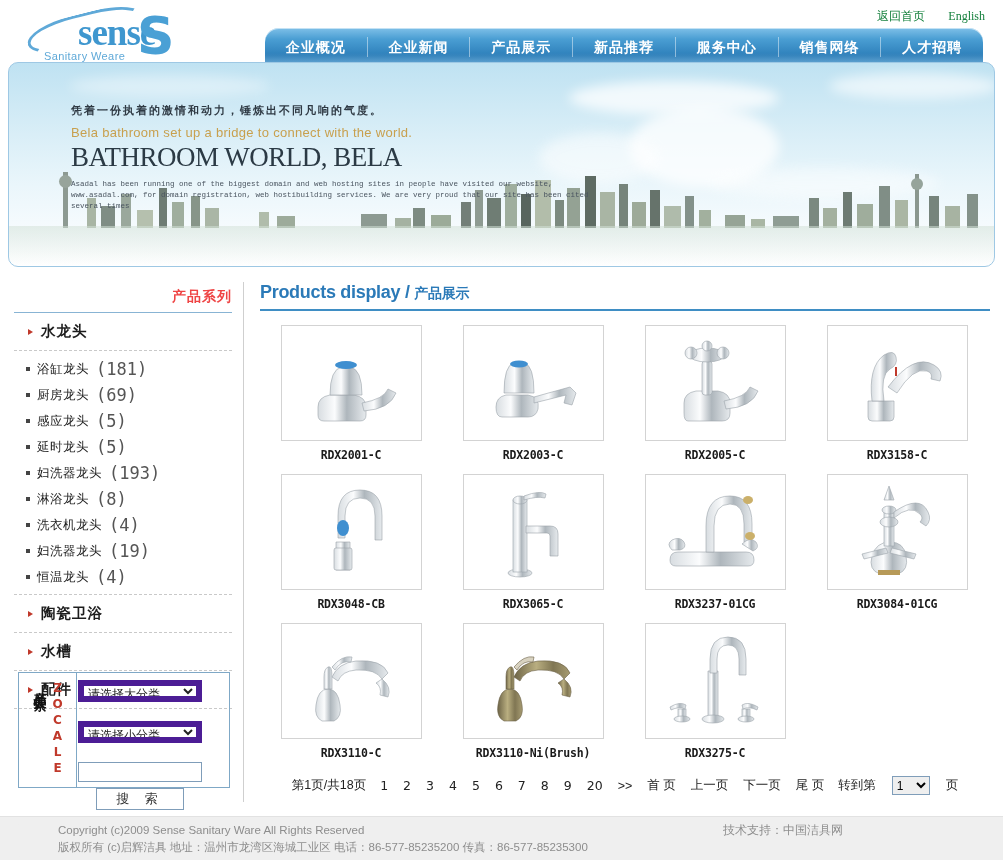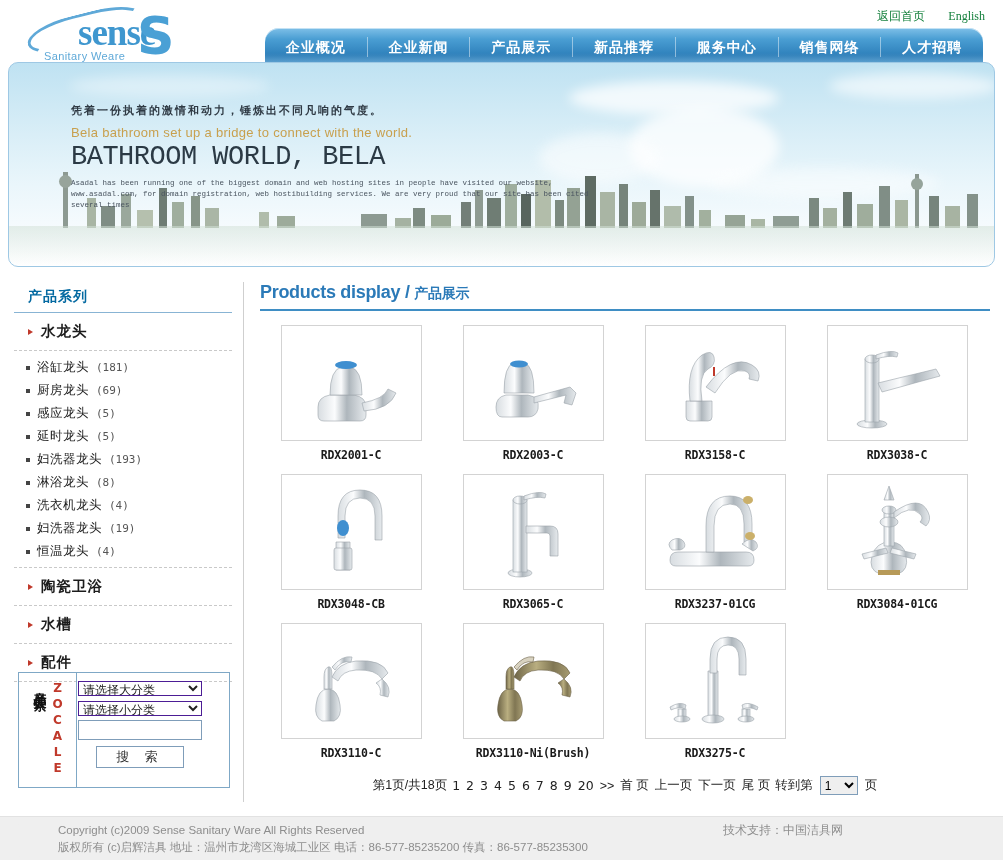--- a/index.html
+++ b/index.html
@@ -69,52 +69,52 @@
   .clouds { position:absolute; inset:0; }
   .cloud { position:absolute; background: rgba(255,255,255,.75); border-radius:50%; filter: blur(6px); }
   .skyline { position:absolute; left:0; right:0; bottom:38px; height:58px; }
   .bld { position:absolute; bottom:0; }
   .refl { position:absolute; left:0; right:0; bottom:0px; height:40px;
           background: linear-gradient(180deg, rgba(210,225,215,.55), rgba(255,255,255,0)); }
   .banner-text { position: absolute; left: 62px; top: 40px; width: 520px; }
   .bt-cn { font-size: 11px; color: #2f3a44; font-weight: bold; letter-spacing: 2px; }
   .bt-en1 { font-size: 13px; color: #c8a04e; margin-top: 7px; letter-spacing: .3px; }
   .bt-big { font-size: 27px; color: #2b3a45; letter-spacing: -.5px; margin-top: 2px;
-            font-family:Liberation Mono, monospace; }
+            font-family:Liberation Serif, serif; }
   .bt-small { font-size: 7.5px; color: #4a5560; line-height: 11px; margin-top: 6px;
               font-family:Liberation Mono, monospace; }
 
   
   .main { position: absolute; left: 0; top: 276px; width: 1003px; height: 536px; }
 
   .sidebar { position: absolute; left: 14px; top: 8px; width: 218px; }
-  .side-title { font-size: 14px; font-weight: bold; color: #0369a1; letter-spacing:1px;
-                padding: 4px 0 6px 14px; border-bottom: 1px solid #88b4d4; }
+  .side-title { font-size: 14px; font-weight: bold; color: #ef4444; letter-spacing:1px;
+                padding: 4px 0 6px 14px; border-bottom: 1px solid #88b4d4; text-align: right; }
   .cat-main { display:flex; align-items:center; gap:8px; padding: 9px 0 9px 14px;
               border-bottom: 1px dashed #c9c9c9; cursor:pointer; }
   .cat-main .arw { width:0;height:0;border-left:5px solid #c0392b;
                    border-top:3.5px solid transparent;border-bottom:3.5px solid transparent; }
   .cat-main .lbl { font-size: 14.5px; font-weight: bold; color: #1c1c1c; letter-spacing:1px; }
   .sublist { padding: 5px 0 4px 8px; }
   .sub-item { display:flex; align-items:center; gap:7px; padding: 3px 0 3px 4px; cursor:pointer; }
   .sub-item .dot { width:4px;height:4px;background:#444; }
   .sub-item .txt { font-size: 12.5px; color: #222; letter-spacing:.5px; }
-  .sub-item .cnt { font-size: 11px; color: #555; font-family:"DejaVu Sans Mono", monospace; }
+  .sub-item .cnt { font-size: 17px; color: #555; font-family:"DejaVu Sans Mono", monospace; }
 
   .searchbox { position:absolute; left:18px; top:396px; width:212px; height:116px;
                border:1px solid #7fa8c6; }
   .sb-left { position:absolute; left:0; top:0; width:58px; height:114px;
              border-right:1px solid #7fa8c6; display:flex; justify-content:center; gap:2px; }
   .vert { writing-mode: vertical-rl; text-orientation: upright; font-size:13px; letter-spacing:2px;
           padding-top:8px; }
   .vert.red { color:#c0392b; font-weight:bold; font-family:"DejaVu Sans", sans-serif; font-size:12px;}
   .vert.blk { color:#111; font-weight:bold; }
   .sb-right { position:absolute; left:59px; top:7px; width:150px; }
-  .sb-right select { width: 124px; height: 15px; font-size: 12px; margin-bottom: 4px;
-                     border:1px solid #4c1d95; background:#fff; color:#222; }
+  .sb-right select { width: 124px; height: 22px; font-size: 12px; margin-bottom: 19px;
+                     border:6px solid #4c1d95; background:#fff; color:#222; }
   .sb-right input[type=text] { width: 124px; height: 20px; border:1px solid #7f9db9;
                      margin-bottom: 6px; }
   .sb-btn { width: 88px; height: 22px; margin-left: 18px; font-size: 13px; color:#333;
             border:1px solid #7f9db9; background:#fff; letter-spacing:6px; cursor:pointer; }
 
   .vsep { position:absolute; left:243px; top:6px; width:1px; height:520px; background:#cfcfcf; }
 
   .content { position: absolute; left: 260px; top: 6px; width: 730px; }
   .content-head { font-size: 18px; font-weight: bold; color: #2b7ab8; letter-spacing: -.3px;
                   padding-bottom: 6px; }
@@ -123,21 +123,21 @@
 
   .grid { display: flex; flex-wrap: wrap; }
   .cell { width: 182px; text-align: center; margin-bottom: 12px; }
   .thumb { width: 141px; height: 116px; border: 1px solid #d3d3d3; margin: 0 auto;
            background: #fff; display:flex; align-items:center; justify-content:center;
            cursor:pointer; overflow:hidden; }
   .cap { font-size: 11.5px; font-weight: bold; color: #1a1a1a; margin-top: 7px;
          font-family: "DejaVu Sans Mono", monospace; letter-spacing: -.2px; cursor:pointer; }
 
   .pager { text-align:center; font-size: 12.5px; color:#222; margin-top: 4px;
-           display:flex; align-items:center; justify-content:center; gap:4px; }
+           display:flex; align-items:center; justify-content:center; gap:13px; }
   .pager .num { cursor:pointer; padding:0 1px; font-family:"DejaVu Sans", sans-serif;}
   .pager .lnk { cursor:pointer; margin:0 1px; }
   .pager select { width:38px; height:19px; font-size:12px; border:1px solid #7f9db9;
                   margin: 0 3px; }
 
   
   .footer { position: absolute; left: 0; top: 816px; width: 1003px; height: 44px;
             background: #efefef; border-top: 1px solid #e2e2e2; }
   .fl { position:absolute; left: 58px; top: 5px; font-size: 11.5px; color:#8d8d8d; line-height: 17px; }
   .fr { position:absolute; right: 160px; top: 5px; font-size: 12px; color:#8d8d8d; }
@@ -370,45 +370,47 @@
             <svg width="130" height="108" viewBox="0 0 130 108">
               <path d="M34 88 h26 q8 0 10 -8 q2 -12 -10 -14 h-22 q-10 2 -10 12 q0 10 6 10z" fill="url(#g1)" stroke="#9aa3aa" stroke-width=".6"></path>
               <path d="M36 64 q0 -28 10 -30 h10 q10 2 10 30 z" fill="url(#g1)" stroke="#9aa3aa" stroke-width=".6"></path>
               <ellipse cx="51" cy="35" rx="9" ry="3.5" fill="#3f8fd0"></ellipse>
               <path d="M66 68 l36 -10 l6 6 l-4 12 l-8 -2 l2 -8 l-32 8z" fill="url(#g1)" stroke="#9aa3aa" stroke-width=".6"></path>
             </svg>
           </div>
           <div class="cap">RDX2003-C</div>
         </div>
 
+        <div class="cell">
+          <div class="thumb">
+            <svg width="130" height="108" viewBox="0 0 130 108">
+              <path d="M38 92 h34 q8 0 8 -8 v-10 q0 -10 -12 -12 h-22 q-12 2 -12 12 v10 q0 8 4 8z" fill="url(#g1)" stroke="#9aa3aa" stroke-width=".6"></path>
+              <rect x="52" y="32" width="10" height="34" rx="3" fill="url(#g1)" stroke="#9aa3aa" stroke-width=".6"></rect>
+              <ellipse cx="57" cy="26" rx="18" ry="7" fill="url(#g1)" stroke="#9aa3aa" stroke-width=".6"></ellipse>
+              <circle cx="41" cy="24" r="6" fill="url(#g1)" stroke="#9aa3aa" stroke-width=".6"></circle>
+              <circle cx="73" cy="24" r="6" fill="url(#g1)" stroke="#9aa3aa" stroke-width=".6"></circle>
+              <circle cx="57" cy="17" r="5" fill="url(#g1)" stroke="#9aa3aa" stroke-width=".6"></circle>
+              <path d="M74 72 q22 -4 26 -14 l8 4 q-6 16 -32 18z" fill="url(#g1)" stroke="#9aa3aa" stroke-width=".6"></path>
+            </svg>
+          </div>
+          <div class="cap">RDX2005-C</div>
+        </div>
 
         <div class="cell">
           <div class="thumb">
             <svg width="130" height="108" viewBox="0 0 130 108">
               <path d="M40 92 h18 q4 0 4 -4 v-16 h-26 v16 q0 4 4 4z" fill="url(#g1)" stroke="#9aa3aa" stroke-width=".6"></path>
               <path d="M40 72 q-4 -34 12 -46 q10 -6 12 2 q2 8 -6 12 q-10 6 -6 32z" fill="url(#g1)" stroke="#9aa3aa" stroke-width=".6"></path>
               <path d="M56 58 q26 -34 46 -22 q10 6 6 16 l-9 -2 q2 -6 -4 -8 q-14 -4 -30 22z" fill="url(#g1)" stroke="#9aa3aa" stroke-width=".6"></path>
               <rect x="63" y="38" width="2" height="9" fill="#c0392b"></rect>
             </svg>
           </div>
           <div class="cap">RDX3158-C</div>
         </div>
 
-        <div class="cell">
-          <div class="thumb">
-            <svg width="130" height="108" viewBox="0 0 130 108">
-              <ellipse cx="40" cy="95" rx="15" ry="4" fill="url(#g1)" stroke="#9aa3aa" stroke-width=".6"></ellipse>
-              <rect x="33" y="30" width="14" height="63" fill="url(#g1)" stroke="#9aa3aa" stroke-width=".6"></rect>
-              <ellipse cx="40" cy="30" rx="7" ry="4" fill="url(#g1)" stroke="#9aa3aa" stroke-width=".6"></ellipse>
-              <path d="M44 26 q16 -6 22 -2 l-1 4 q-8 -2 -21 2z" fill="url(#g1)" stroke="#9aa3aa" stroke-width=".6"></path>
-              <path d="M46 54 l58 -14 l4 7 l-58 16z" fill="url(#g1)" stroke="#9aa3aa" stroke-width=".6"></path>
-            </svg>
-          </div>
-          <div class="cap">RDX3038-C</div>
-        </div>
 
         <div class="cell">
           <div class="thumb">
             <svg width="130" height="108" viewBox="0 0 130 108">
               <path d="M50 92 v-28 h14 v28z" fill="url(#g1)" stroke="#9aa3aa" stroke-width=".6"></path>
               <path d="M52 60 v-22 q0 -26 22 -26 q22 0 22 26 v24 h-7 v-24 q0 -18 -15 -18 q-15 0 -15 18 v22z" fill="url(#g1)" stroke="#9aa3aa" stroke-width=".6"></path>
               <ellipse cx="57" cy="50" rx="6" ry="8" fill="#3f8fd0"></ellipse>
               <rect x="48" y="70" width="18" height="22" rx="2" fill="url(#g1)" stroke="#9aa3aa" stroke-width=".6"></rect>
             </svg>
           </div>

